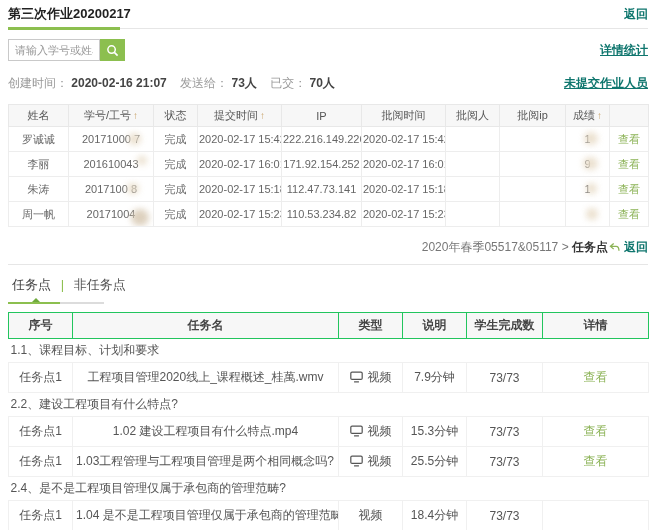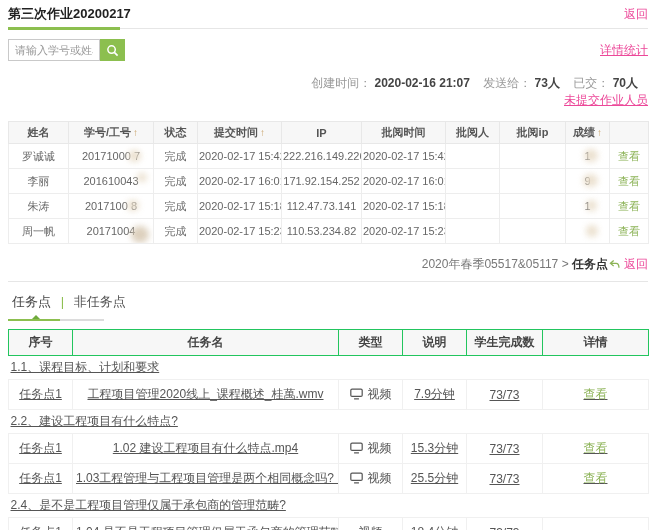--- a/index.html
+++ b/index.html
@@ -3,42 +3,42 @@
 <meta charset="utf-8">
 <style>
   * { box-sizing: border-box; }
   html,body { margin:0; padding:0; }
   body {
     width:656px; height:530px; overflow:hidden; background:#fff;
     font-family:"Liberation Sans","DejaVu Sans",sans-serif;
     font-size:12px; color:#333;
   }
   .page { padding:0 8px; }
-  .link { color:#ec4899; text-decoration:none; cursor:pointer; }
+  .link { color:#0f766e; text-decoration:none; cursor:pointer;font-weight:bold; }
   .link.ul { text-decoration:underline; }
 
   
   .hw-head { display:flex; justify-content:space-between; align-items:center; padding-top:5px;gap:44px; }
   .hw-title { font-size:13px; font-weight:bold; color:#222; }
   .rule { position:relative; border-bottom:1px solid #e6e6e6; margin-top:5px; }
   .rule i { position:absolute; left:0; bottom:-2px; width:112px; height:3px; background:#8cbf4f; }
 
   .search-row { display:flex; justify-content:space-between; align-items:center; margin-top:10px; }
   .search-box { display:flex; }
   .search-input { width:92px; height:22px; border:1px solid #c9c9c9; padding:0 6px; font-size:11px; color:#333; outline:none; font-family:inherit; }
   .search-input::placeholder { color:#999; }
   .search-btn { width:25px; height:22px; background:#8cbf4f; border:none; cursor:pointer; display:flex; align-items:center; justify-content:center; padding:0; }
 
-  .meta-row { display:flex; justify-content:space-between; align-items:flex-end; margin-top:14px;flex-direction:column; }
+  .meta-row { display:flex; justify-content:space-between; align-items:center; margin-top:14px; }
   .meta-row .lbl { color:#999; }
   .meta-row .val { color:#444; font-weight:bold; margin-right:10px; }
 
   table { border-collapse:collapse; width:100%; table-layout:fixed; }
   .t1 { margin-top:12px; font-size:11px; }
-  .t1 th { background:#f7f7f7; border:1px solid #e8e8e8; color:#555; font-weight:bold; height:22px; padding:0 1px; font-size:11px; white-space:nowrap; overflow:hidden; }
+  .t1 th { background:#f7f7f7; border:1px solid #e8e8e8; color:#555; font-weight:normal; height:22px; padding:0 1px; font-size:11px; white-space:nowrap; overflow:hidden; }
   .t1 td { border:1px solid #ededed; text-align:center; height:25px; color:#666; padding:0 1px; position:relative; white-space:nowrap; overflow:hidden; }
   .sort { color:#c9a267; margin-left:2px; font-size:10px; }
   .smudge { position:absolute; background:#e9ddc9; border-radius:50%; filter:blur(3px); opacity:.9; pointer-events:none; }
 
   
   .crumb-row { display:flex; justify-content:flex-end; align-items:center; margin-top:12px; padding-bottom:8px; border-bottom:1px solid #e6e6e6; }
   .crumb { color:#777; }
   .crumb .cur { color:#333; font-weight:bold; }
   .back2 { display:inline-flex; align-items:center; gap:3px; }
 
@@ -47,21 +47,21 @@
   .tab-active { color:#444; cursor:pointer; }
   .tab-sep { color:#8cbf4f; margin:0 6px; }
   .tab-inactive { color:#555; cursor:pointer; }
   .tab-underline { position:absolute; left:0; bottom:0; width:96px; height:2px; background:#dcdcdc; }
   .tab-underline b { position:absolute; left:0; top:0; width:52px; height:2px; background:#8cbf4f; }
   .tab-underline s { position:absolute; left:24px; top:-4px; width:0; height:0; border-left:4px solid transparent; border-right:4px solid transparent; border-bottom:4px solid #6faa3c; }
   .chapter-btn { background:#8cbf4f; color:#fff; border:none; border-radius:3px; height:22px; padding:0 10px; font-size:12px; cursor:pointer; font-family:inherit; }
 
   .t2 { margin-top:8px; font-size:12px; }
   .t2 th { background:#f7f7f7; border:1px solid #22c55e; color:#444; font-weight:bold; height:26px; padding:0 2px; }
-  .t2 td { border:1px solid #f0f0f0; text-align:center; color:#555; height:30px; padding:0 3px; overflow:hidden; white-space:nowrap;text-decoration:underline; }
+  .t2 td { border:1px solid #f0f0f0; text-align:center; color:#555; height:30px; padding:0 3px; overflow:hidden; white-space:nowrap; }
   .t2 td.section { border-left:none; border-right:none; text-align:left; height:24px; color:#555; padding-left:2px; }
   .type-cell { display:inline-flex; align-items:center; gap:5px; }
   .view { color:#8cb356; text-decoration:none; cursor:pointer; }
   .mon { display:inline-block; }
 </style>
 </head>
 <body>
 
 <div class="page">
 

